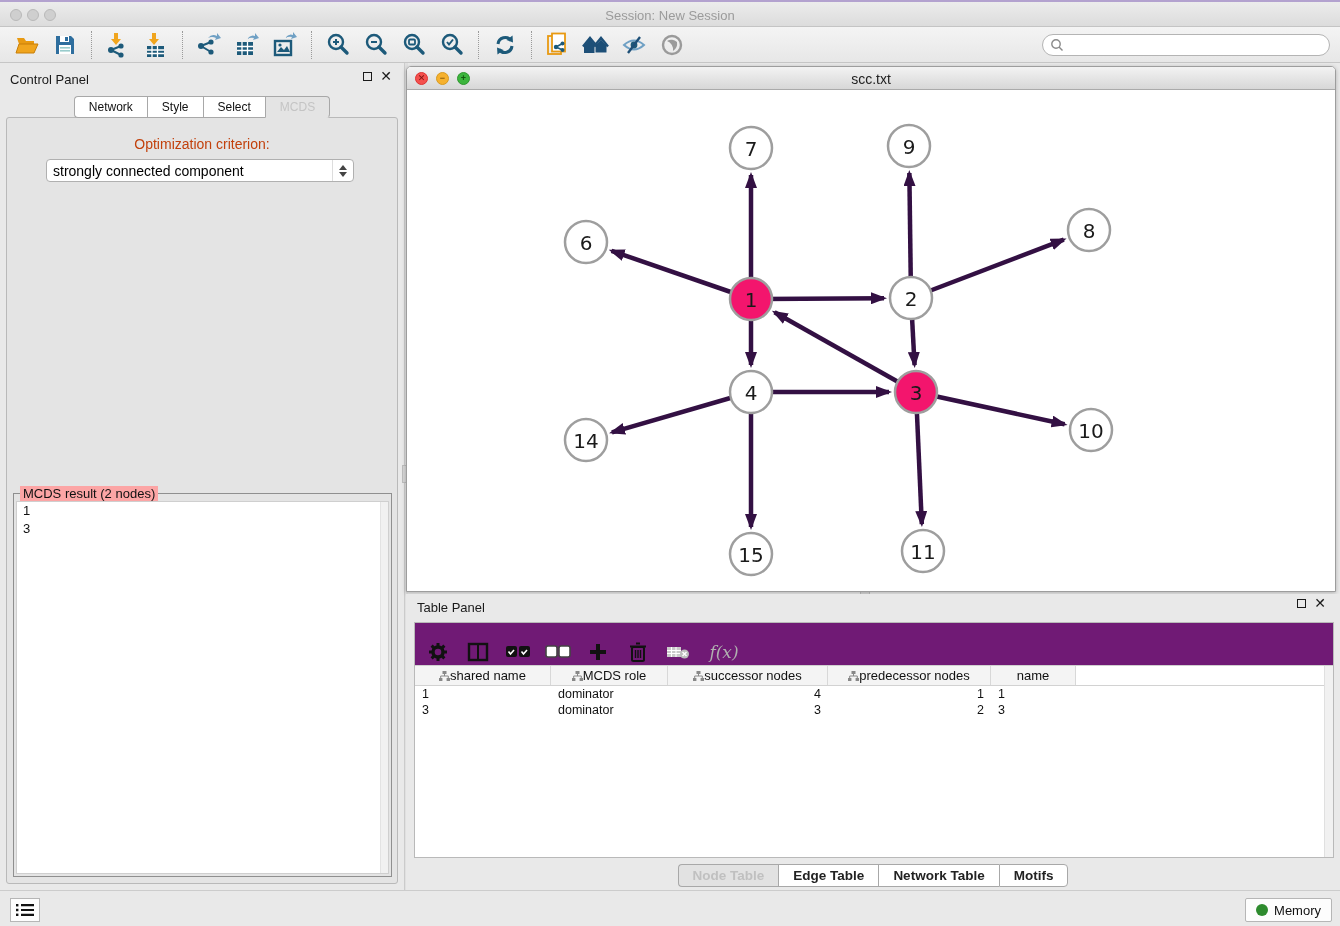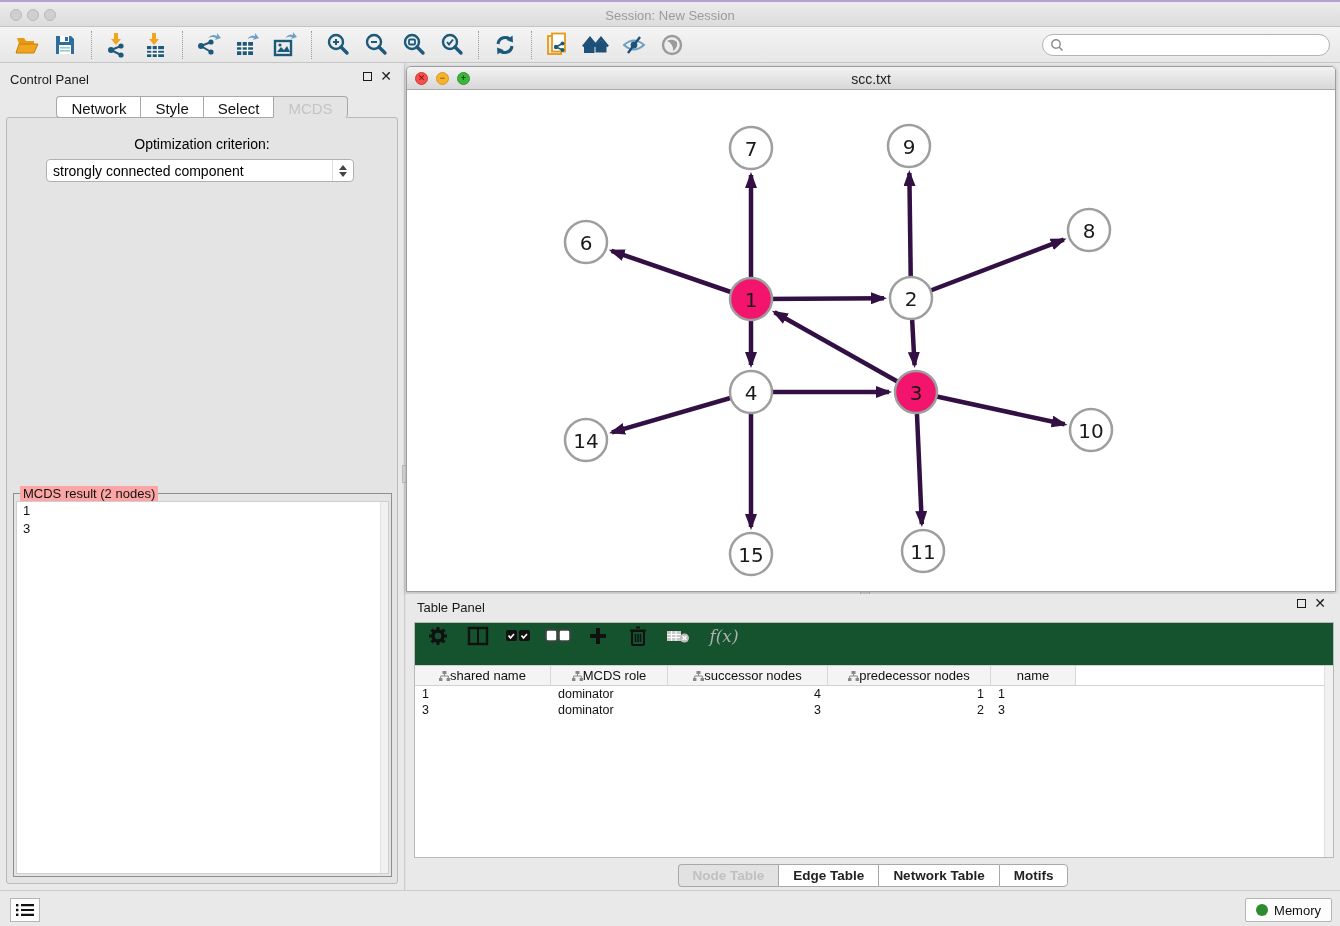--- a/index.html
+++ b/index.html
@@ -25,27 +25,27 @@
   .searchbox input { border:none; outline:none; flex:1; font-size:12px; background:transparent; margin-left:4px; }
 
   
   .control-panel { position:absolute; left:0; top:63px; width:404px; bottom:36px; background:#e9e9e9; }
   .cp-header { position:absolute; left:10px; top:9px; font-size:13px; color:#1a1a1a; }
   .panel-btns { position:absolute; right:12px; top:8px; display:flex; gap:8px; align-items:center; }
   .float-ico { width:9px; height:9px; border:1.5px solid #1a1a1a; display:inline-block; }
   .close-ico { font-size:14px; font-weight:bold; color:#1a1a1a; line-height:10px; }
   .cp-tabs { position:absolute; left:0; right:0; top:33px; height:22px; display:flex; justify-content:center; z-index:2; }
   .cp-tab { background:#fff; border:1px solid #a8a8a8; border-right:none; padding:3px 14px 2px;
-    font-size:15px; color:#111; }
+    font-size:12px; color:#111; }
   .cp-tab:first-child { border-radius:4px 0 0 4px; }
   .cp-tab:last-child { border-right:1px solid #a8a8a8; border-radius:0 4px 4px 0; }
   .cp-tab.active { background:#e4e4e4; color:#c4c4c4; border-bottom-color:#e4e4e4; }
   .cp-content { position:absolute; left:6px; right:6px; top:54px; bottom:6px;
     background:#e4e4e4; border:1px solid #b9b9b9; border-radius:3px; }
-  .opt-label { position:absolute; left:0; right:0; top:18px; text-align:center; font-size:14px; color:#000000; }
+  .opt-label { position:absolute; left:0; right:0; top:18px; text-align:center; font-size:14px; color:#c2410c; }
   .dropdown { position:absolute; left:39px; right:43px; top:41px; height:23px; background:#fff;
     border:1px solid #b0b0b0; border-radius:4px; display:flex; align-items:center; padding:0 6px; font-size:14px;gap:36px; }
   .dropdown .dd-text { flex:1; }
   .stepper { display:flex; flex-direction:column; gap:2px; align-items:center; padding-left:6px; border-left:1px solid #ddd; height:100%; justify-content:center; }
   .tri-up { width:0; height:0; border-left:4px solid transparent; border-right:4px solid transparent; border-bottom:5px solid #444; }
   .tri-dn { width:0; height:0; border-left:4px solid transparent; border-right:4px solid transparent; border-top:5px solid #444; }
   .cp-buttons { position:absolute; left:0; right:0; top:73px; display:flex; justify-content:center; gap:13px; }
   .pbtn { background:#fff; border:1px solid #ababab; border-radius:5px; font-size:14px; padding:2px 13px; color:#111; }
   .result-box { position:absolute; left:6px; right:5px; top:375px; bottom:6px;
     border:1px solid #8f8f8f; background:#e4e4e4; }
@@ -70,22 +70,22 @@
   .tl.yellow { background:#f6b12e; border:1px solid #d79a20; color:#8a5d0d; left:29px; }
   .tl.green { background:#3cb53d; border:1px solid #2f962f; color:#14590f; left:50px; }
   .net-title { position:absolute; left:0; right:0; top:4px; text-align:center; font-size:14px; color:#222; }
   .net-canvas { position:absolute; left:0; right:0; top:23px; bottom:0; background:#fff; overflow:hidden; }
   .net-canvas svg { position:absolute; inset:0; }
 
   
   .table-panel { position:absolute; left:406px; top:594px; right:0; bottom:36px; background:#e9e9e9; }
   .tp-header { position:absolute; left:11px; top:6px; font-size:13px; color:#1a1a1a; }
   .tp-box { position:absolute; left:8px; right:6px; top:28px; height:236px; background:#fff; border:1px solid #b9b9b9; }
-  .tp-toolbar { position:absolute; left:0; right:0; top:0; height:43px; background:#14532d; border-bottom:1px solid #cfcfcf;
-    display:flex; align-items:flex-start; padding-left:10px; gap:14px; }
+  .tp-toolbar { position:absolute; left:0; right:0; top:0; height:43px; background:#701a75; border-bottom:1px solid #cfcfcf;
+    display:flex; align-items:flex-end; padding-left:10px; gap:14px; }
   .tp-tool { display:flex; align-items:center; justify-content:center; width:26px; height:26px; }
   .fx { font-family:"DejaVu Serif","Liberation Serif",serif; font-style:italic; font-size:17px; color:#b0b0b0; }
   .grid-table { position:absolute; left:0; right:9px; top:43px; bottom:0; overflow:hidden; background:#fff; }
   .g-head { display:flex; height:20px; border-bottom:1px solid #d2d2d2; }
   .g-hcell { background:#f4f4f4; border-right:1px solid #d8d8d8; font-size:13px; color:#111;
     display:flex; align-items:center; justify-content:center; }
   .g-row { display:flex; height:16px; }
   .g-cell { font-size:12.5px; color:#111; padding:0 7px; display:flex; align-items:center; }
   .g-cell.right { justify-content:flex-end; }
   .tree-ico { width:11px; height:10px; flex:0 0 auto; }

